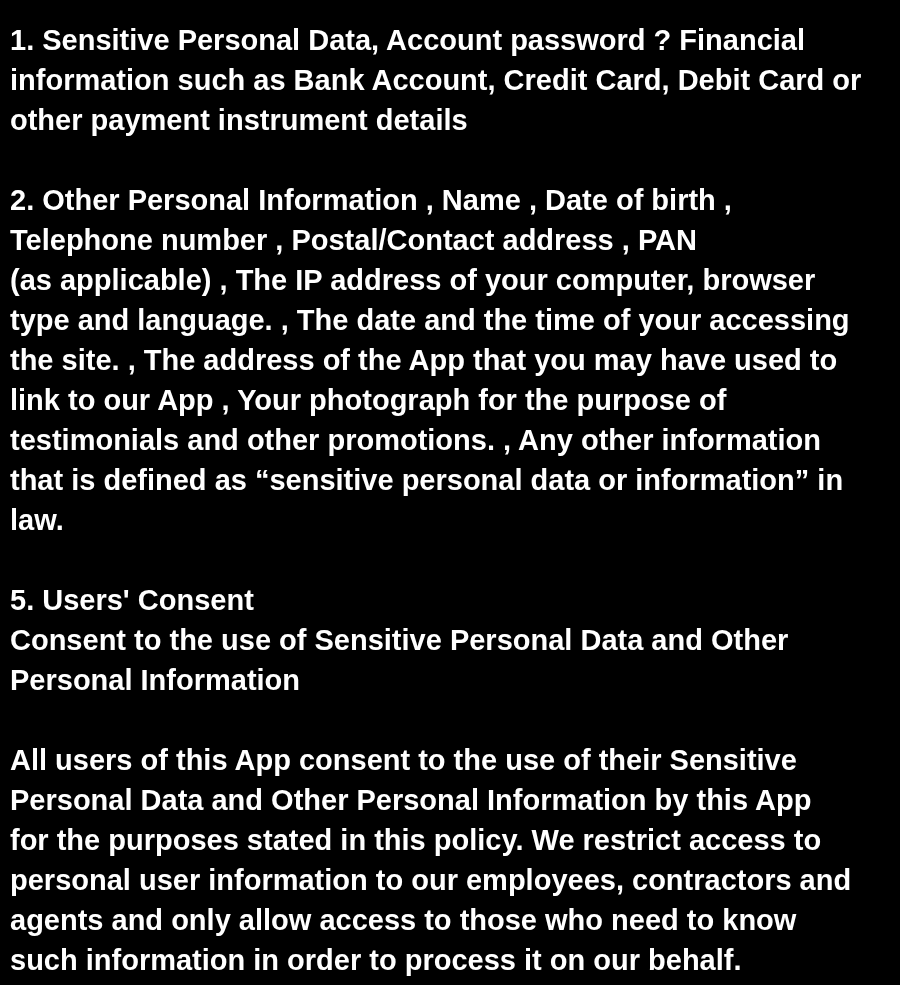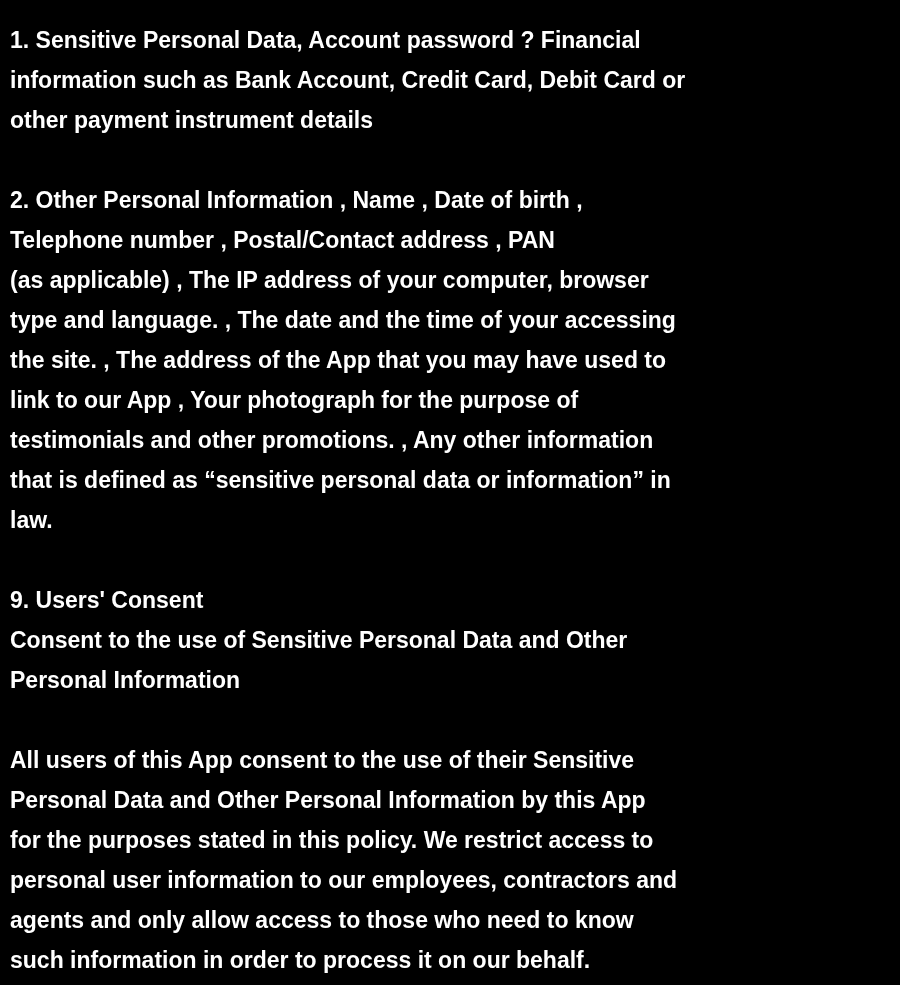--- a/index.html
+++ b/index.html
@@ -12,21 +12,21 @@
     background: #000000;
     overflow: hidden;
   }
   .policy-content {
     box-sizing: border-box;
     width: 900px;
     height: 985px;
     padding: 20px 8px 0 10px;
     font-family: "Liberation Sans", sans-serif;
     font-weight: 700;
-    font-size: 23px;
+    font-size: 29px;
     line-height: 40px;
     color: #ffffff;
   }
   .policy-paragraph {
     margin: 0 0 40px 0;
     white-space: pre-line;
   }
   .policy-paragraph:last-child {
     margin-bottom: 4px;
   }
@@ -40,21 +40,21 @@
 other payment instrument details</div>
   <div class="policy-paragraph">2. Other Personal Information , Name , Date of birth ,
 Telephone number , Postal/Contact address , PAN
 (as applicable) , The IP address of your computer, browser
 type and language. , The date and the time of your accessing
 the site. , The address of the App that you may have used to
 link to our App , Your photograph for the purpose of
 testimonials and other promotions. , Any other information
 that is defined as “sensitive personal data or information” in
 law.</div>
-  <div class="policy-paragraph">9. Users' Consent
+  <div class="policy-paragraph">5. Users' Consent
 Consent to the use of Sensitive Personal Data and Other
 Personal Information</div>
   <div class="policy-paragraph">All users of this App consent to the use of their Sensitive
 Personal Data and Other Personal Information by this App
 for the purposes stated in this policy. We restrict access to
 personal user information to our employees, contractors and
 agents and only allow access to those who need to know
 such information in order to process it on our behalf.</div>
 </div>
 

